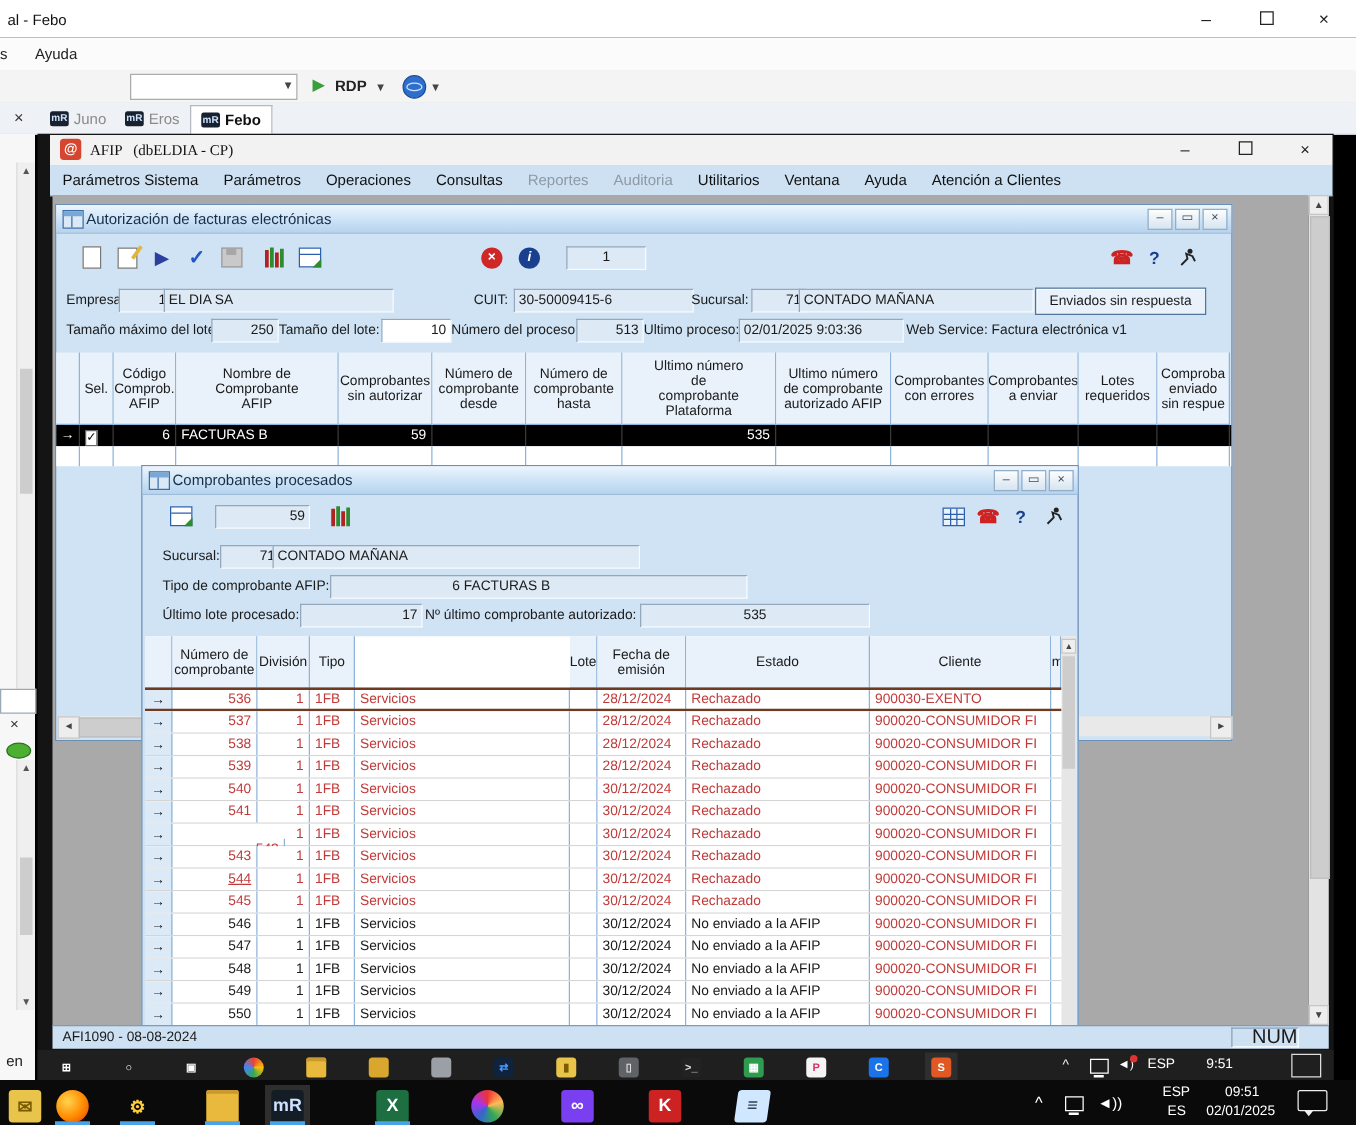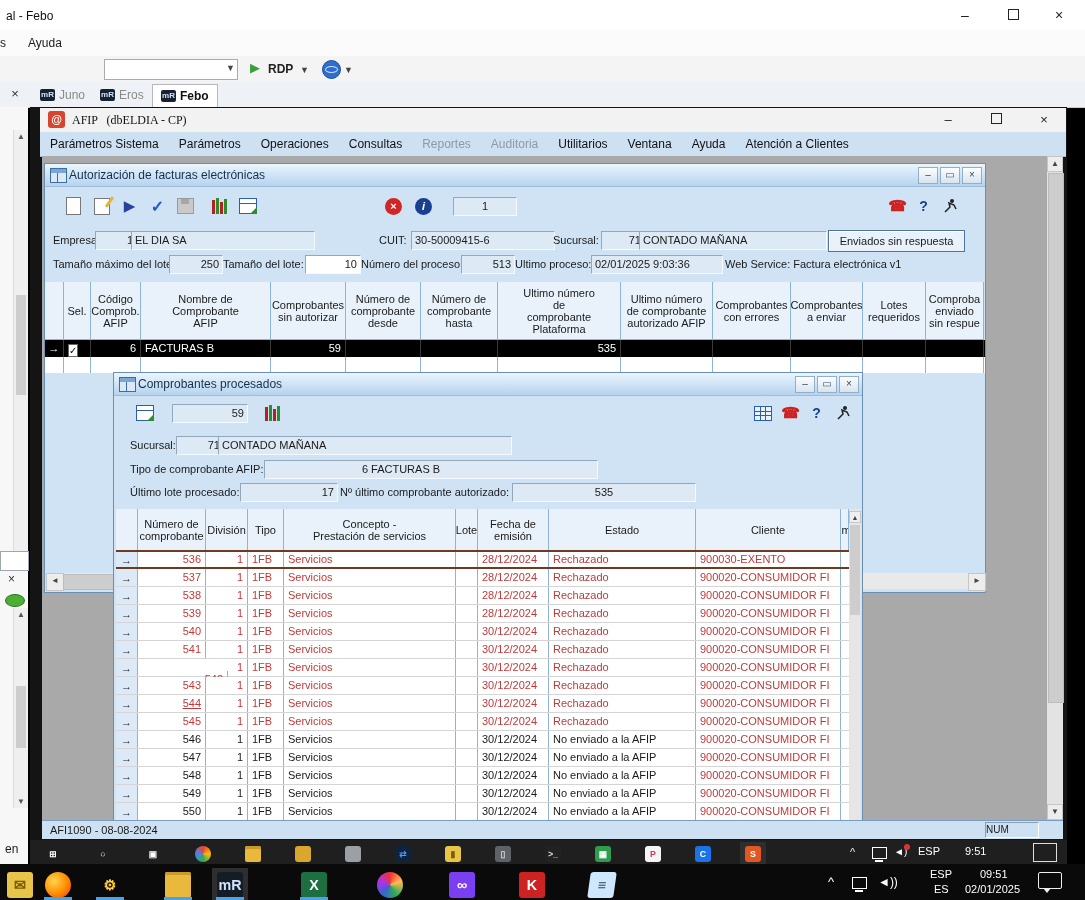--- a/index.html
+++ b/index.html
@@ -43,21 +43,21 @@
   .afip-menubar{position:absolute;left:40px;top:132px;width:1026px;height:24px;background:#cde1f3;border-bottom:1px solid #9fbdd8;}
   .menu-item{display:inline-block;padding:5px 10px 0 10px;font-size:12px;color:#111;}
   .menu-item.disabled{color:#8e9aa5;}
   .mdi{position:absolute;left:42px;top:156px;width:1005px;height:664px;background:#a9a9a9;}
   
   .vsb{position:absolute;left:1047px;top:156px;width:16px;height:664px;background:#e3e3e3;}
   .vsb .ar,.hsb .ar{position:absolute;background:#ededed;border:1px solid #c6c6c6;color:#444;text-align:center;}
   .vsb .th{position:absolute;left:1px;width:14px;background:#cdcdcd;border:1px solid #bcbcbc;}
   .statusbar{position:absolute;left:42px;top:820px;width:1021px;height:18px;background:#cde1f3;border-top:1px solid #7a9cc0;z-index:40;}
   .statusbar .txt{position:absolute;left:8px;top:3px;font-size:11px;}
-  .num-box{position:absolute;left:943px;top:1px;width:52px;height:14px;border:1px solid;border-color:#8aa0b8 #fff #fff #8aa0b8;text-align:left;font-size:10px;line-height:14px;}
+  .num-box{position:absolute;left:943px;top:1px;width:52px;height:14px;border:1px solid;border-color:#8aa0b8 #fff #fff #8aa0b8;text-align:right;font-size:16px;line-height:14px;}
   
   .win{position:absolute;border:1px solid #6a8fb5;background:#cfe3f5;z-index:10;}
   .win-titlebar{position:absolute;left:0;top:0;right:0;height:22px;background:linear-gradient(180deg,#ecf5fd,#cfe4f7 50%,#b6d3ee);border-bottom:1px solid #9fbdd8;}
   .win-title{position:absolute;left:24px;top:4px;font-size:12px;color:#17304a;}
   .win-icon{position:absolute;left:5px;top:4px;width:15px;height:13px;background:#dbe9f7;border:1px solid #3b6ea5;}
   .win-icon:before{content:"";position:absolute;left:0;top:0;right:0;height:4px;background:#7aa7d6;}
   .win-icon:after{content:"";position:absolute;left:6px;top:4px;bottom:0;width:1px;background:#3b6ea5;}
   .win-ctrls{position:absolute;right:3px;top:3px;display:flex;gap:2px;}
   .wbtn{width:18px;height:15px;background:linear-gradient(#fdfefe,#d7e4f0);border:1px solid #93aec7;font-size:10px;color:#3c4c5c;text-align:center;line-height:14px;}
   
@@ -380,22 +380,20 @@
     <div class="fld right" style="left:126px;top:110px;width:90px;">17</div>
     <span class="lbl" style="left:226px;top:113px;">Nº último comprobante autorizado:</span>
     <div class="fld" style="left:398px;top:110px;width:176px;text-align:center;">535</div>
 
     <div class="abs" id="proc-table" style="left:2px;top:136px;width:745px;height:312px;background:#fff;">
         <div class="gridcell ghead" style="left:0px;top:0;width:22px;height:42px;"></div>
         <div class="gridcell ghead" style="left:22px;top:0;width:68px;height:42px;">Número de
 comprobante</div>
         <div class="gridcell ghead" style="left:90px;top:0;width:42px;height:42px;">División</div>
         <div class="gridcell ghead" style="left:132px;top:0;width:36px;height:42px;">Tipo</div>
-        <div class="gridcell ghead" style="left:168px;top:0;width:172px;height:42px;">Concepto -
-Prestación de servicios</div>
         <div class="gridcell ghead" style="left:340px;top:0;width:22px;height:42px;">Lote</div>
         <div class="gridcell ghead" style="left:362px;top:0;width:71px;height:42px;">Fecha de
 emisión</div>
         <div class="gridcell ghead" style="left:433px;top:0;width:147px;height:42px;">Estado</div>
         <div class="gridcell ghead" style="left:580px;top:0;width:145px;height:42px;">Cliente</div>
         <div class="gridcell ghead" style="left:725px;top:0;width:8px;height:42px;">Im</div>
         <div style="position:absolute;left:733px;top:0;width:12px;height:312px;background:#e6e6e6;">
           <div style="position:absolute;left:0;top:2px;width:12px;height:12px;font-size:7px;text-align:center;line-height:12px;color:#444;background:#efefef;border:1px solid #c6c6c6;box-sizing:border-box;">▲</div>
           <div style="position:absolute;left:1px;top:16px;width:10px;height:90px;background:#cdcdcd;"></div>
         </div>

